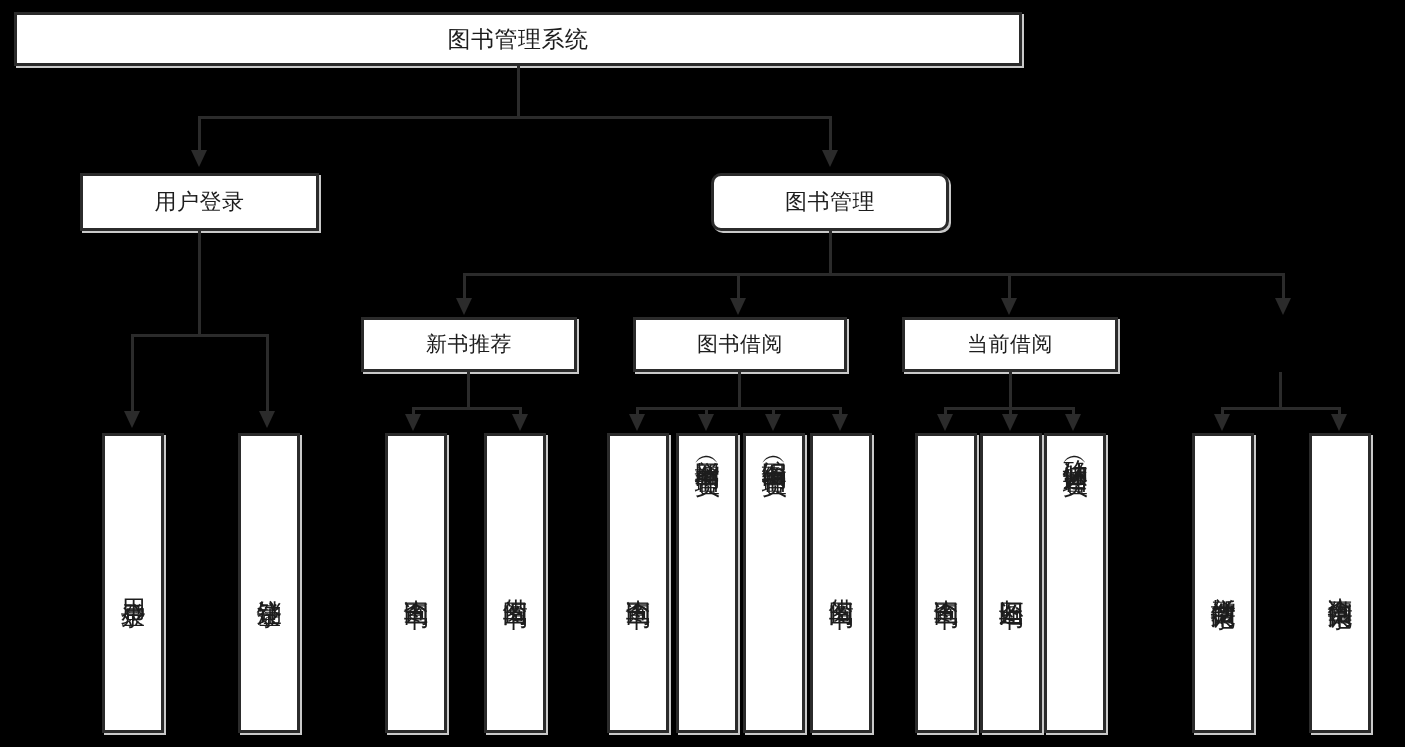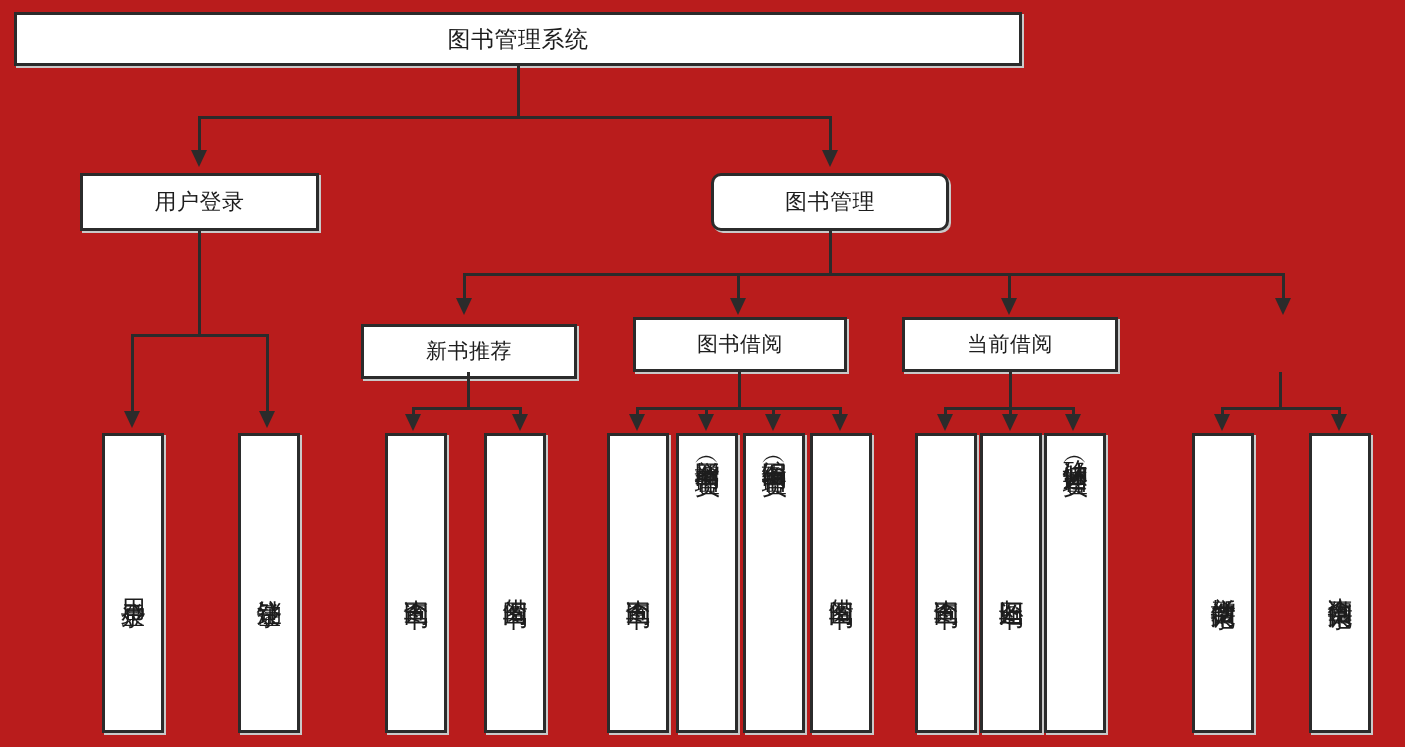--- a/index.html
+++ b/index.html
@@ -8,21 +8,21 @@
     padding: 0;
     background: #ffffff;
   }
   body {
     font-family: "DejaVu Sans", "Liberation Sans", sans-serif;
   }
   #canvas {
     position: relative;
     width: 1405px;
     height: 747px;
-    background: #b91c1c;
+    background: #000000;
     overflow: hidden;
   }
   
   .node {
     position: absolute;
     box-sizing: border-box;
     background: #ffffff;
     border: 3px solid #2b2b2b;
     box-shadow: 2px 2px 0 0 #c9c9c9;
     display: flex;
@@ -120,21 +120,21 @@
   <div class="hline" style="left:463px; top:273px; width:822px; height:3px;"></div>
   <div class="vline" style="left:463px; top:273px; width:3px; height:28px;"></div>
   <div class="arrow" style="left:456px; top:298px;"></div>
   <div class="vline" style="left:737px; top:273px; width:3px; height:28px;"></div>
   <div class="arrow" style="left:730px; top:298px;"></div>
   <div class="vline" style="left:1008px; top:273px; width:3px; height:28px;"></div>
   <div class="arrow" style="left:1001px; top:298px;"></div>
   <div class="vline" style="left:1282px; top:273px; width:3px; height:28px;"></div>
   <div class="arrow" style="left:1275px; top:298px;"></div>
 
-  <div class="node lvl2" style="left:361px; top:317px; width:216px; height:55px;margin-top:7px;">
+  <div class="node lvl2" style="left:361px; top:317px; width:216px; height:55px;">
     <span class="label">新书推荐</span>
   </div>
   <div class="node lvl2" style="left:902px; top:317px; width:216px; height:55px;">
     <span class="label">当前借阅</span>
   </div>
   <div class="node lvl2" style="left:633px; top:317px; width:214px; height:55px;">
     <span class="label">图书借阅</span>
   </div>
 
   <div class="vline" style="left:467px; top:372px; width:3px; height:38px;"></div>

